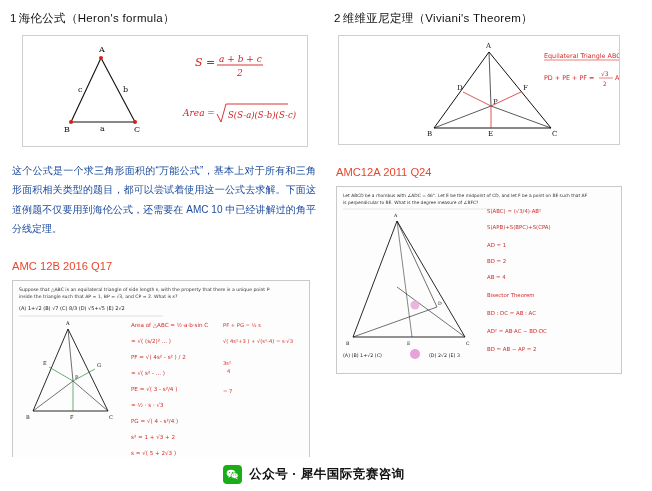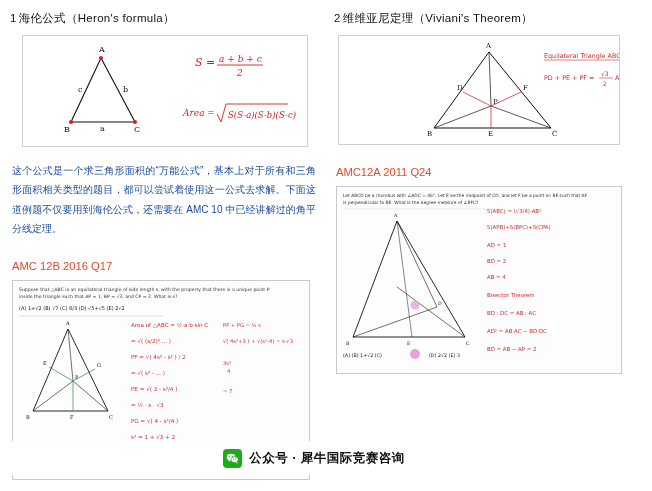--- a/index.html
+++ b/index.html
@@ -69,21 +69,21 @@
     border: 1px solid #c9c9c9;
     background: #fdfdfd;
     position: relative;
     overflow: hidden;
   }
   .note-left { height: 200px; margin: 0 8px 0 2px; }
   .note-right { height: 188px; margin: 0 4px 0 2px; }
 
   .footer {
     position: absolute;
-    left: 0; right: 0; bottom: 16px;
+    left: 0; right: 0; bottom: 0;
     height: 34px;
     background: #ffffff;
     display: flex;
     align-items: center;
     justify-content: center;
     gap: 7px;
   }
   .wechat-icon {
     width: 19px; height: 19px;
     border-radius: 4px;

